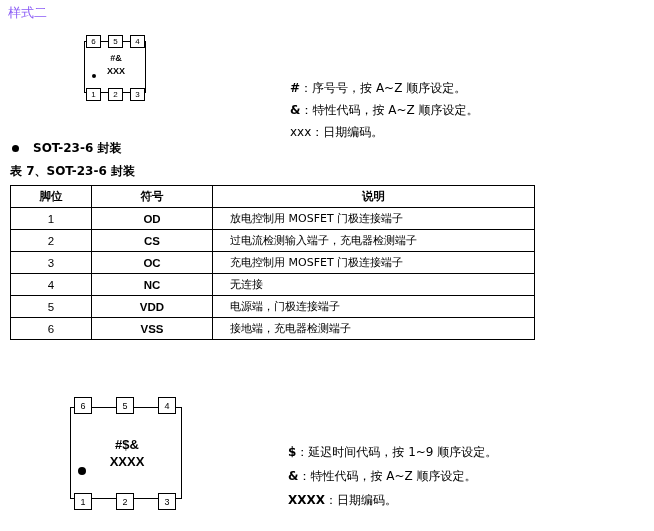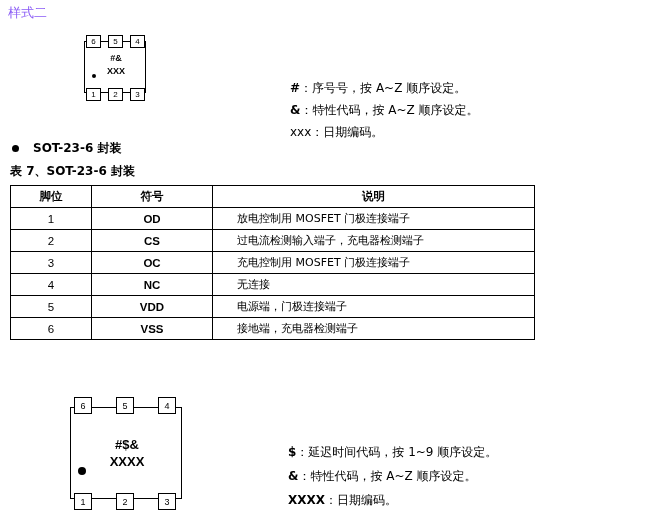--- a/index.html
+++ b/index.html
@@ -172,21 +172,21 @@
     text-align: center;
     font-family: "Liberation Sans", sans-serif;
     font-size: 11.5px;
     font-weight: bold;
   }
   table.pin-table td.c-num {
     font-weight: normal;
   }
   table.pin-table td.c-desc {
     text-align: left;
-    padding-left: 24px;
+    padding-left: 17px;
   }
   .col-w1 { width: 72px; }
   .col-w2 { width: 112px; }
 
   
   .pkg2 {
     position: absolute;
     left: 62px;
     top: 395px;
     width: 130px;

